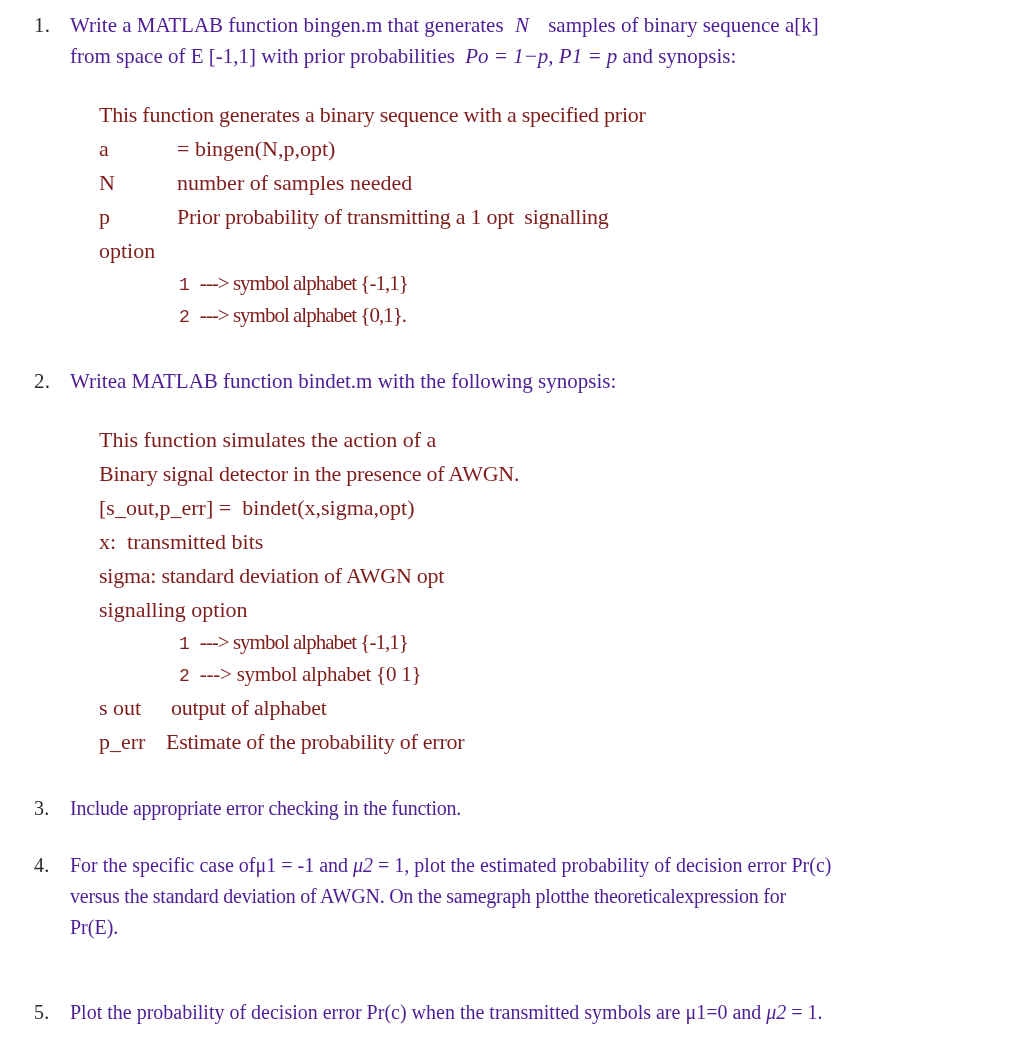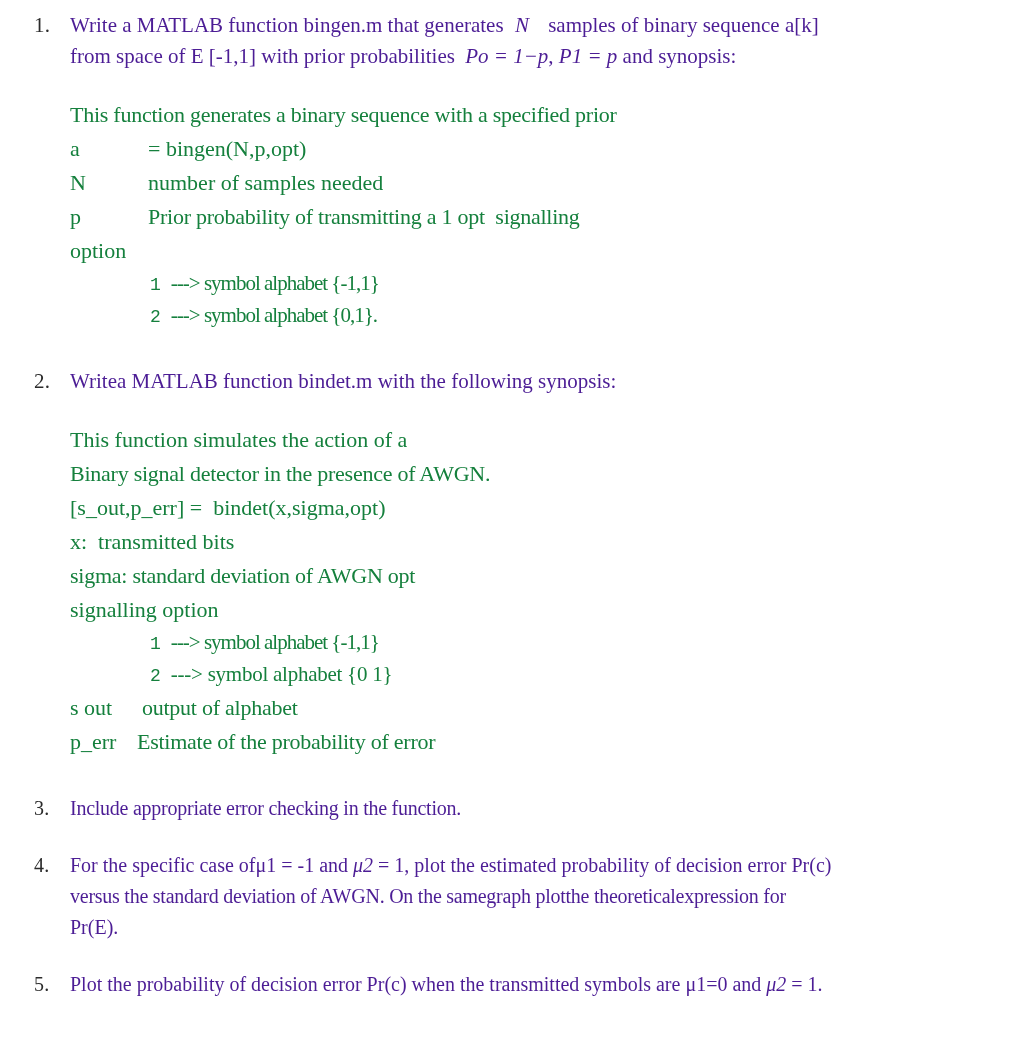--- a/index.html
+++ b/index.html
@@ -49,21 +49,22 @@
   }
   .item-body p {
     margin: 0;
   }
 
   
   .synopsis {
     padding-left: 70px;
     font-size: 22px;
     line-height: 34px;
-    color: #15803d;
+    color: #7f1d1d;
+    margin-left: 29px;
   }
   .synopsis .ln {
     white-space: pre;
     display: block;
   }
   .opt-line {
     padding-left: 80px;
     display: block;
     white-space: pre;
     font-size: 21px;
@@ -162,18 +163,18 @@
       <p><span>For the specific case ofμ1 = -1  and </span><span class="it">μ2</span><span>  =  1,  plot the estimated probability of decision error Pr(c)</span></p>
       <p class="tightspace">versus the standard  deviation  of AWGN. On the samegraph plotthe theoreticalexpression for</p>
       <p>Pr(E).</p>
     </div>
   </div>
 
   <div class="gap-md"></div>
 
   <div class="item">
     <span class="item-num" style="font-size:20px;">5.</span>
-    <div class="item-body" style="font-size:20px;">
+    <div class="item-body" style="font-size:20px;margin-top:28px;">
       <p><span>Plot the probability of decision error Pr(c) when the transmitted symbols are  μ1=0  and </span><span class="it">μ2</span><span> = 1.</span></p>
     </div>
   </div>
 
 </div>
 
 </body></html>

